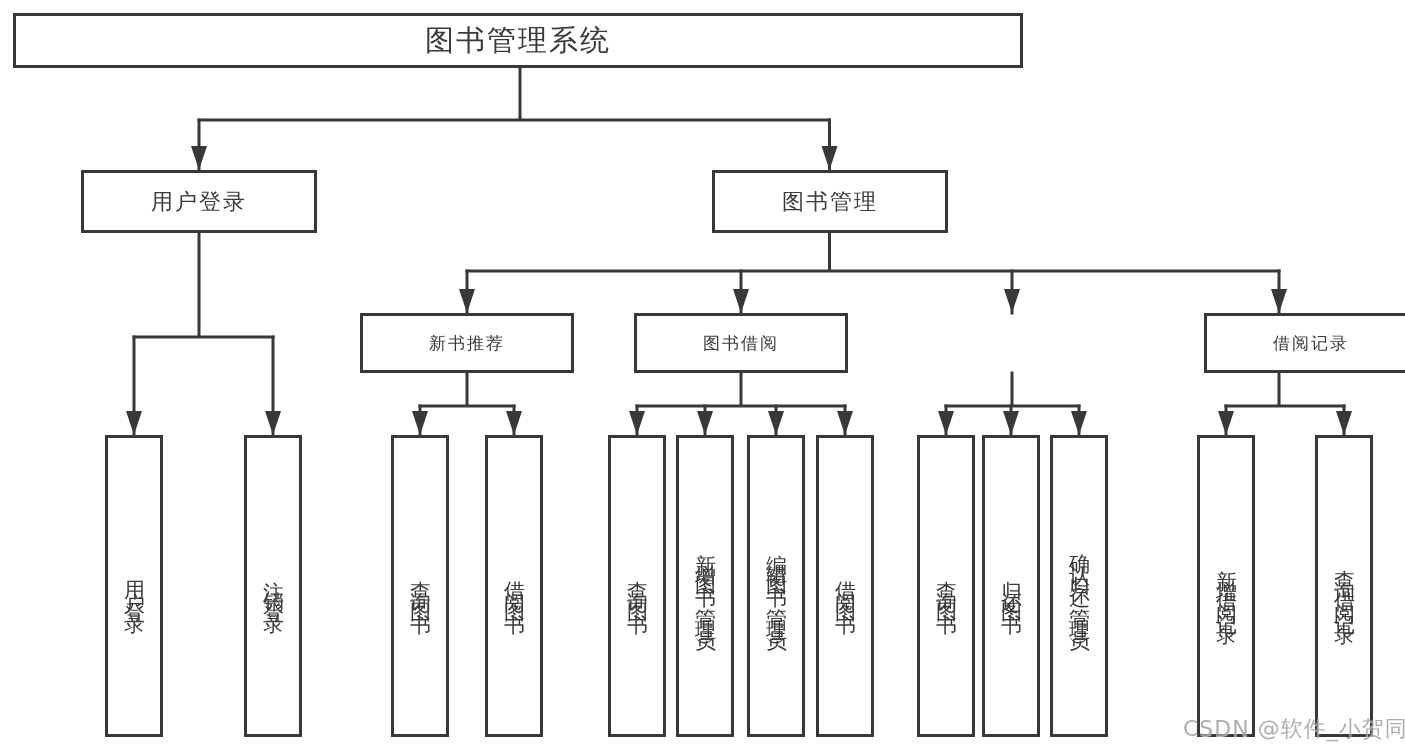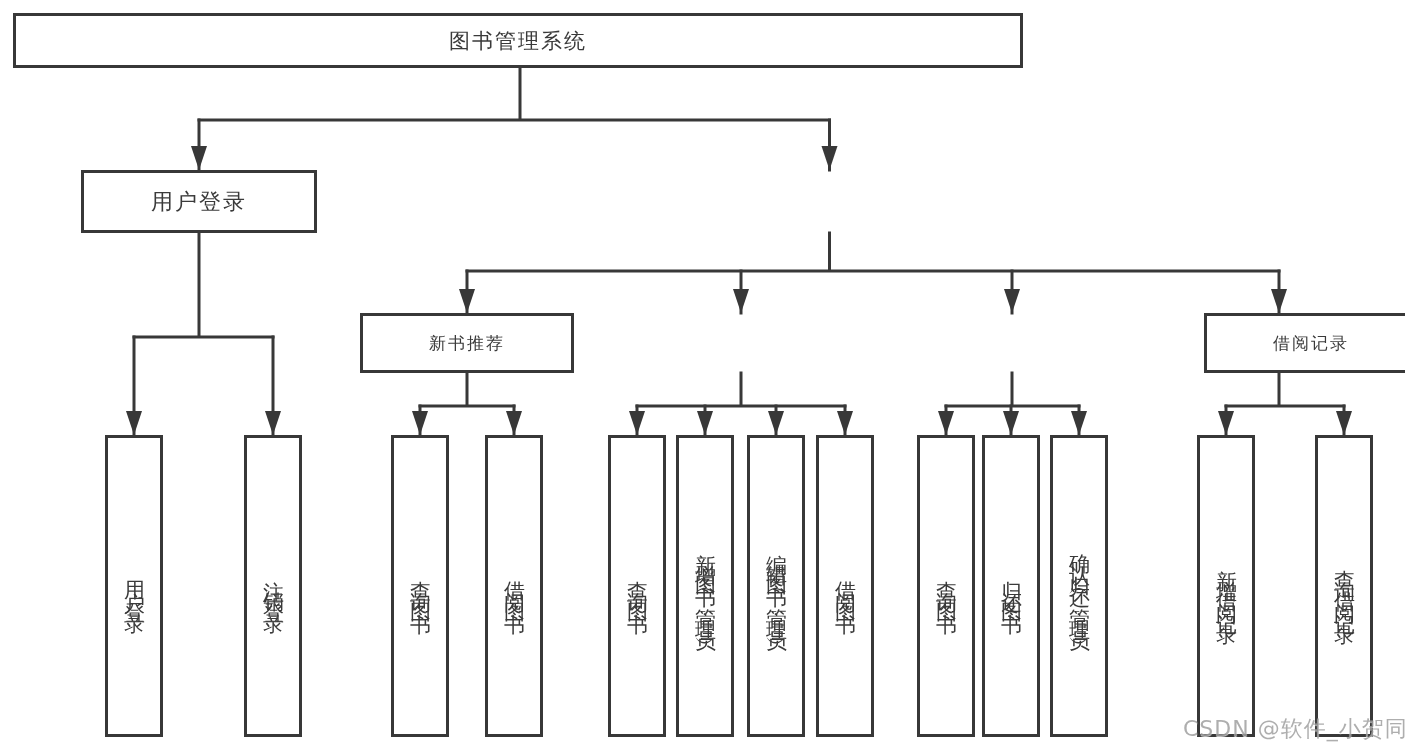--- a/index.html
+++ b/index.html
@@ -16,21 +16,21 @@
   .box {
     position: absolute;
     box-sizing: border-box;
     border: 3px solid #383838;
     background: #ffffff;
     display: flex;
     align-items: center;
     justify-content: center;
     z-index: 2;
   }
-  .root { left: 13px; top: 13px; width: 1010px; height: 55px; font-size: 21px; letter-spacing: 2px; }
+  .root { left: 13px; top: 13px; width: 1010px; height: 55px; font-size: 29px; letter-spacing: 2px; }
   .l2   { top: 170px; width: 236px; height: 63px; font-size: 22px; letter-spacing: 2px; }
   .l3   { top: 313px; width: 214px; height: 60px; font-size: 17px; letter-spacing: 2px; }
   .leaf { top: 435px; width: 58px;  height: 302px; }
   .vtext {
     writing-mode: vertical-rl;
     text-orientation: mixed;
     font-size: 21px;
     line-height: 1;
     letter-spacing: 11px;
     white-space: nowrap;
@@ -92,23 +92,29 @@
     </g>
   </svg>
 
   <div class="box root">
     <span>图书管理系统</span>
   </div>
 
   <div class="box l2" style="left:81px">
     <span>用户登录</span>
   </div>
+  <div class="box l2" style="left:712px">
+    <span>图书管理</span>
+  </div>
 
   <div class="box l3" style="left:360px">
     <span>新书推荐</span>
+  </div>
+  <div class="box l3" style="left:634px">
+    <span>图书借阅</span>
   </div>
   <div class="box l3" style="left:1204px">
     <span>借阅记录</span>
   </div>
 
   <div class="box leaf" style="left:105px">
     <span class="vtext">用户登录</span>
   </div>
   <div class="box leaf" style="left:244px">
     <span class="vtext">注销登录</span>

